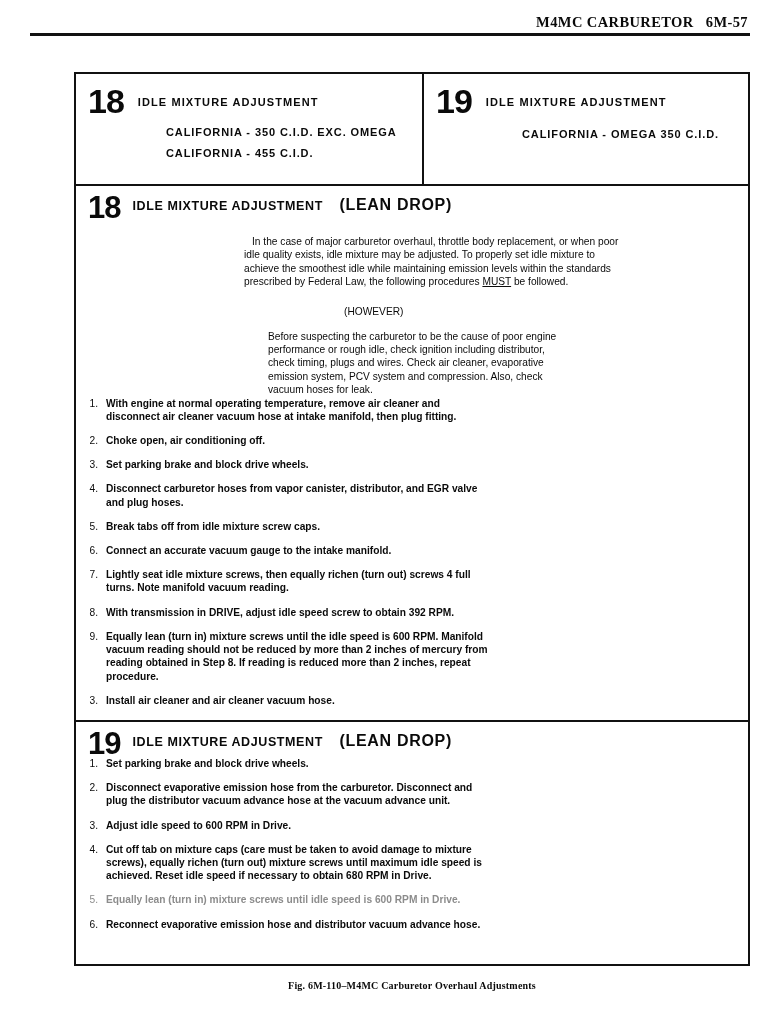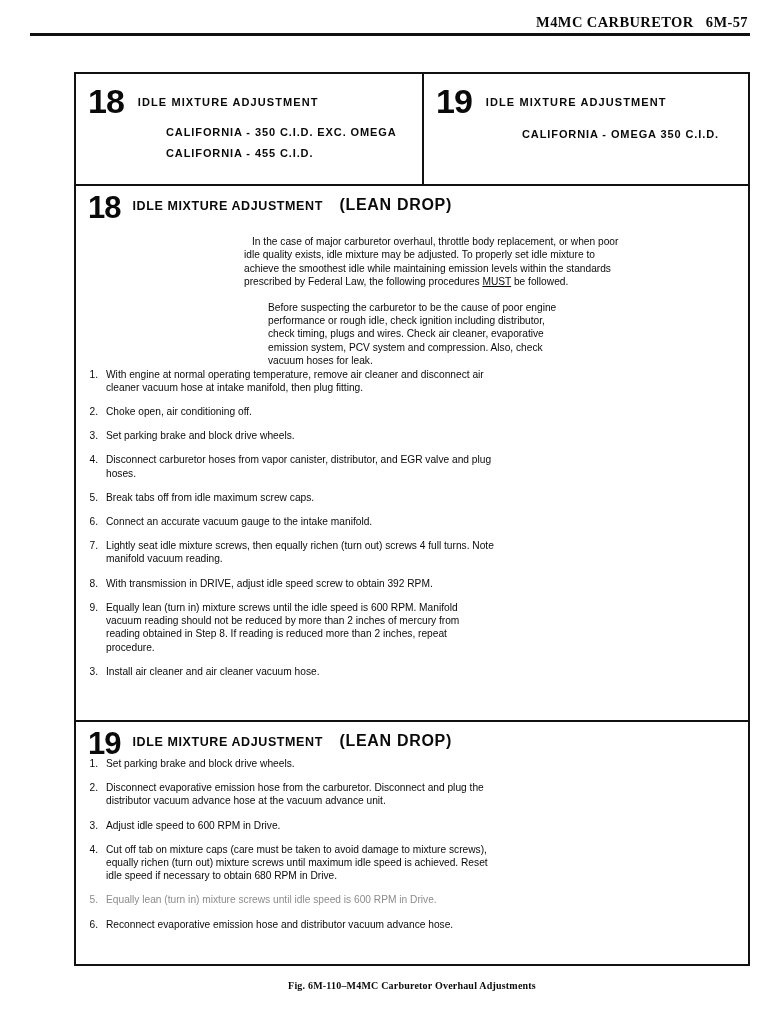--- a/index.html
+++ b/index.html
@@ -175,21 +175,21 @@
     display: flex;
     font-size: 10.2px;
     line-height: 13.2px;
   }
   ol.steps li .num {
     flex: none;
     width: 22px;
     text-align: right;
     padding-right: 8px;
   }
-  ol.steps li .txt { flex: 1; }
+  ol.steps li .txt { flex: 1; font-weight: bold; }
 
   .steps-18 {
     margin: 18px 0 0 170px;
     width: 420px;
   }
   .steps-18 li { margin-bottom: 11px; }
 
   .steps-19 {
     margin: 14px 0 0 170px;
     width: 420px;
@@ -259,20 +259,21 @@
     <div class="sec-head">
       <span class="big-num">18</span>
       <span class="sec-head-text">
         <span class="sec-head-title">IDLE MIXTURE ADJUSTMENT</span>
         <span class="sec-head-sub">(LEAN DROP)</span>
       </span>
     </div>
 
     <p class="intro"><span>In the case of major carburetor overhaul,  throttle body replacement,  or when poor idle quality exists,  idle mixture may be adjusted.  To properly set idle mixture to achieve the smoothest idle while maintaining emission levels within the standards prescribed by Federal Law,  the following procedures </span><u>MUST</u><span> be followed.</span></p>
 
+    <div class="however">(HOWEVER)</div>
     <p class="however-body">Before suspecting the  carburetor to be the cause of poor engine performance or rough idle,  check ignition including distributor, check timing,  plugs and wires.  Check air cleaner,  evaporative emission system,  PCV system and compression.  Also,  check vacuum hoses for leak.</p>
 
     <ol class="steps steps-18">
       <li>
           <span class="num">1.</span>
           <span class="txt">With engine at normal operating temperature,  remove air cleaner and disconnect air cleaner vacuum hose at intake manifold,  then plug fitting.</span>
         </li>
       <li>
           <span class="num">2.</span>
           <span class="txt">Choke open,  air conditioning off.</span>
@@ -280,21 +281,21 @@
       <li>
           <span class="num">3.</span>
           <span class="txt">Set parking brake and block drive wheels.</span>
         </li>
       <li>
           <span class="num">4.</span>
           <span class="txt">Disconnect carburetor hoses from vapor canister,  distributor,  and EGR valve and plug hoses.</span>
         </li>
       <li>
           <span class="num">5.</span>
-          <span class="txt">Break tabs off from idle maximum screw caps.</span>
+          <span class="txt">Break tabs off from idle mixture screw caps.</span>
         </li>
       <li>
           <span class="num">6.</span>
           <span class="txt">Connect an accurate vacuum gauge to the intake manifold.</span>
         </li>
       <li>
           <span class="num">7.</span>
           <span class="txt">Lightly seat idle mixture screws,  then equally richen (turn out) screws 4 full turns.  Note manifold vacuum reading.</span>
         </li>
       <li>

